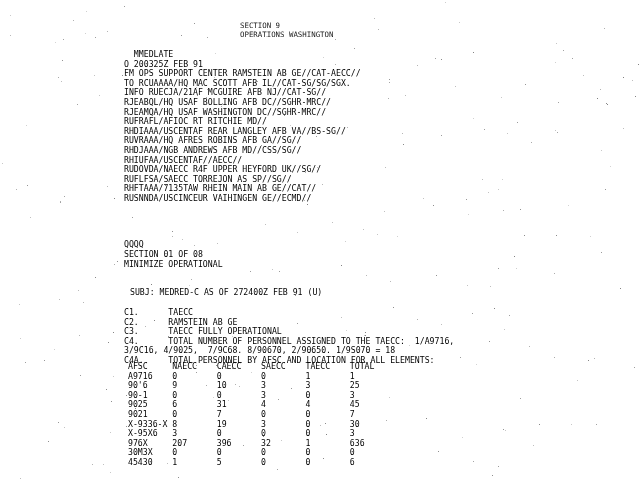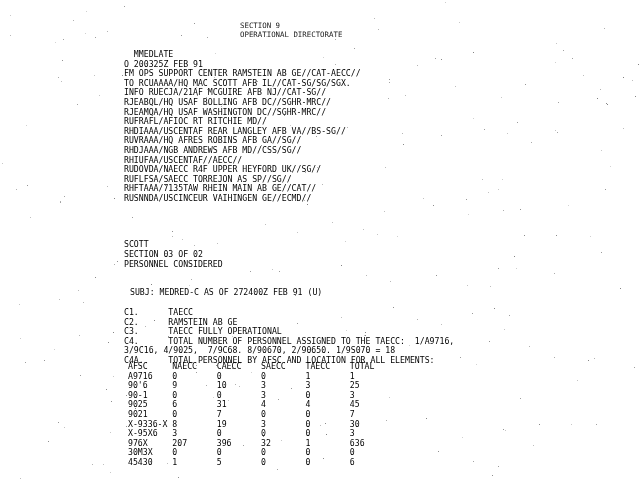--- a/index.html
+++ b/index.html
@@ -70,42 +70,42 @@
     height: 3px;
     background: #ffffff;
   }
 </style>
 </head>
 <body>
 
 <div id="page">
 
   <div class="hdr-center"><span>SECTION 9</span>
-<span>OPERATIONAL DIRECTORATE</span></div>
+<span>OPERATIONS WASHINGTON</span></div>
 
   <div class="blk" id="header-block" style="left:124px; top:50px;">  MMEDLATE
 O 200325Z FEB 91
 FM OPS SUPPORT CENTER RAMSTEIN AB GE//CAT-AECC//
 TO RCUAAAA/HQ MAC SCOTT AFB IL//CAT-SG/SG/SGX.
 INFO RUECJA/21AF MCGUIRE AFB NJ//CAT-SG//
 RJEABQL/HQ USAF BOLLING AFB DC//SGHR-MRC//
 RJEAMQA/HQ USAF WASHINGTON DC//SGHR-MRC//
 RUFRAFL/AFIOC RT RITCHIE MD//
 RHDIAAA/USCENTAF REAR LANGLEY AFB VA//BS-SG//
 RUVRAAA/HQ AFRES ROBINS AFB GA//SG//
 RHDJAAA/NGB ANDREWS AFB MD//CSS/SG//
 RHIUFAA/USCENTAF//AECC//
 RUDOVDA/NAECC R4F UPPER HEYFORD UK//SG//
 RUFLFSA/SAECC TORREJON AS SP//SG//
 RHFTAAA/7135TAW RHEIN MAIN AB GE//CAT//
 RUSNNDA/USCINCEUR VAIHINGEN GE//ECMD//</div>
 
-  <div class="blk" style="left:124px; top:240px;">SCOTT</div>
-  <div class="blk" style="left:124px; top:250px;">SECTION 03 OF 02</div>
-  <div class="blk" style="left:124px; top:260px;">PERSONNEL CONSIDERED</div>
+  <div class="blk" style="left:124px; top:240px;">QQQQ</div>
+  <div class="blk" style="left:124px; top:250px;">SECTION 01 OF 08</div>
+  <div class="blk" style="left:124px; top:260px;">MINIMIZE OPERATIONAL</div>
 
   <div class="blk" style="left:130px; top:288px;">SUBJ: MEDRED-C AS OF 272400Z FEB 91 (U)</div>
 
   <div class="blk" id="numbered-items" style="left:124px; top:308px;">C1.      TAECC
 C2.      RAMSTEIN AB GE
 C3.      TAECC FULLY OPERATIONAL
 C4.      TOTAL NUMBER OF PERSONNEL ASSIGNED TO THE TAECC:  1/A9716,
 3/9C16, 4/9025,  7/9C68. 8/90670, 2/90650. 1/9S070 = 18
 C4A.     TOTAL PERSONNEL BY AFSC AND LOCATION FOR ALL ELEMENTS:</div>
 

